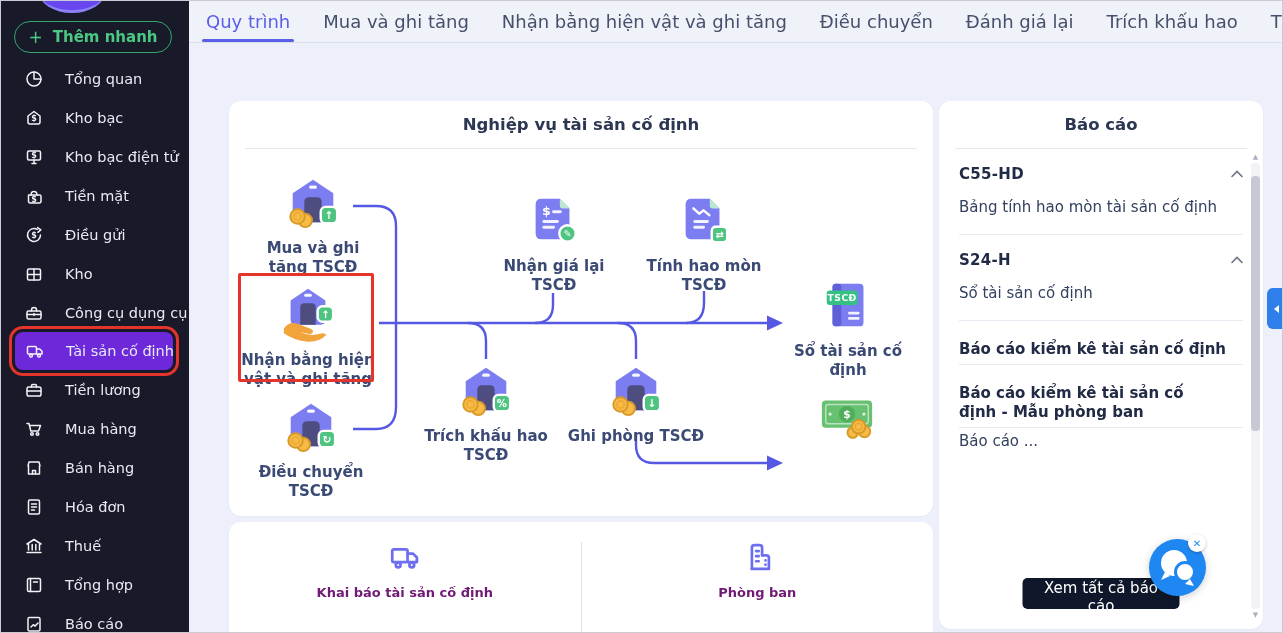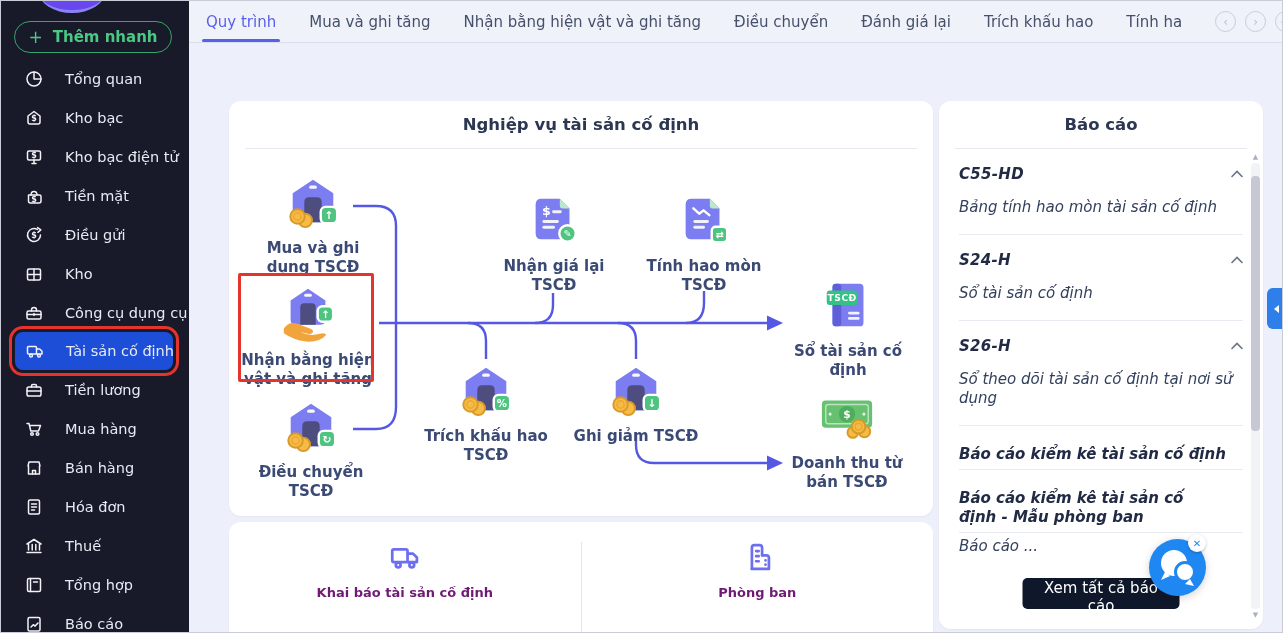--- a/index.html
+++ b/index.html
@@ -14,28 +14,28 @@
     background:#6847ef;border-bottom:3px solid #8d83f6;}
   .quick-add{position:absolute;left:13px;top:20px;width:158px;height:32px;border:1px solid #35a56c;
     border-radius:17px;display:flex;align-items:center;justify-content:center;gap:10px;
     color:#49c983;font-size:15px;font-weight:600;cursor:pointer;background:transparent;}
   .quick-add .plus{font-size:17px;font-weight:400;}
   .nav{position:absolute;left:0;top:58px;right:0;}
   .nav-item{height:39px;display:flex;align-items:center;gap:21px;padding-left:23px;
     font-size:14.5px;font-weight:500;color:#e8eaf4;cursor:pointer;white-space:nowrap;}
   .nav-item svg{flex:0 0 auto;}
   .nav-item.active{margin:0 16px 0 14px;padding-left:10px;height:38px;border-radius:8px;
-    background:#1d4ed8;outline:3px solid #e5342c;outline-offset:3px;}
+    background:#6d28d9;outline:3px solid #e5342c;outline-offset:3px;}
   .sicon{stroke:#f2f3f8;stroke-width:1.5;fill:none;stroke-linecap:round;stroke-linejoin:round;}
   .sicon text{stroke:none;fill:#f2f3f8;font-size:8px;font-weight:bold;font-family:"DejaVu Sans",sans-serif;}
 
   
   .topbar{position:absolute;left:188px;top:0;width:1095px;height:42px;background:#f0f2fa;
     border-bottom:1px solid #dadeec;display:flex;align-items:center;gap:33px;padding:0 14px 0 17px;}
-  .tab{position:relative;height:100%;display:flex;align-items:center;font-size:15px;color:#46506b;
+  .tab{position:relative;height:100%;display:flex;align-items:center;font-size:18px;color:#46506b;
     cursor:pointer;white-space:nowrap;}
   .tab.active{color:#5a5fe8;font-weight:500;}
   .tab.active::after{content:"";position:absolute;left:-4px;right:-4px;bottom:0;height:3px;
     background:#5a5fe8;border-radius:2px;}
   .pager{margin-left:auto;display:flex;gap:9px;}
   .pager-btn{width:21px;height:21px;border:1.4px solid #c7cdda;border-radius:50%;color:#b9c0d2;
     font-size:12px;line-height:1;display:flex;align-items:center;justify-content:center;cursor:pointer;}
 
   
   .content{position:absolute;left:188px;top:42px;width:1185px;height:591px;background:#edf0fa;overflow:hidden;}
@@ -56,21 +56,21 @@
   
   .bottom-card{left:40px;top:479px;width:704px;height:170px;display:flex;}
   .shortcut{flex:1;display:flex;flex-direction:column;align-items:center;padding-top:18px;gap:11px;cursor:pointer;}
   .shortcut-label{font-size:13px;font-weight:700;color:#701a75;}
   .shortcut-divider{width:1px;background:#e2e5ee;margin:20px 0 40px;}
   .picon{stroke:#6d6ff0;stroke-width:1.6;fill:none;stroke-linecap:round;stroke-linejoin:round;}
 
   
   .reports-card{left:750px;top:58px;width:324px;height:528px;overflow:hidden;}
   .report-list{position:absolute;left:0;top:48px;right:0;height:413px;overflow:hidden;}
-  .report-row{margin:0 20px;border-bottom:1px solid #e7eaf1;font-style:italic;}
+  .report-row{margin:0 20px;border-bottom:1px solid #e7eaf1;}
   .report-row.acc{padding:16px 0 17px;}
   .report-code-line{display:flex;align-items:center;justify-content:space-between;}
   .report-code{font-size:15px;font-weight:700;color:#222b45;letter-spacing:.3px;cursor:pointer;}
   .report-name{font-size:15px;color:#33405e;line-height:19px;cursor:pointer;}
   .report-row.acc .report-name{margin-top:15px;}
   .report-row.plain{padding:19px 0 5px;}
   .report-row.plain .report-name{font-weight:700;color:#222b45;}
   .report-row.partial{padding:4px 0 0;border-bottom:none;}
   .chev-btn{cursor:pointer;display:flex;align-items:center;}
   .view-all-btn{position:absolute;left:50%;transform:translateX(-50%);top:477px;width:157px;height:31px;
@@ -256,21 +256,21 @@
           <svg width="58" height="58" viewBox="0 0 60 60">
             <path d="M30 7 L51 21 V45 q0 6 -6 6 H15 q-6 0 -6 -6 V21 Z" fill="#7b7df1"></path>
             <path d="M21 51 V30 q0 -5 5 -5 h8 q5 0 5 5 V51 Z" fill="#4d4d80"></path>
             <rect x="26" y="13" width="8" height="3.4" rx="1.7" fill="#fff" opacity=".95"></rect>
             <circle cx="22" cy="49" r="7" fill="#f7bb45" stroke="#d79a28" stroke-width="2"></circle>
             <circle cx="14" cy="45" r="7.5" fill="#f7bb45" stroke="#d79a28" stroke-width="2"></circle>
             <circle cx="14" cy="45" r="3.8" fill="none" stroke="#e8a832" stroke-width="1.5"></circle>
             <rect x="38" y="35" width="17" height="17" rx="5" fill="#4fc481" stroke="#fff" stroke-width="2.5"></rect>
             <text class="nicon-text" x="46.5" y="47.5" font-size="11">↑</text>
           </svg>
-          <div class="node-label">Mua và ghi dụng TSCĐ</div>
+          <div class="node-label">Mua và ghi tăng TSCĐ</div>
         </div>
 
         <div class="node" style="left:12px;top:136px;width:134px;">
           <svg width="58" height="58" viewBox="0 0 60 60">
             <path d="M30 4 L48 16 V36 q0 5 -5 5 H17 q-5 0 -5 -5 V16 Z" fill="#7b7df1"></path>
             <path d="M22 41 V23 q0 -4 4 -4 h8 q4 0 4 4 V41 Z" fill="#4d4d80"></path>
             <rect x="26" y="9" width="8" height="3.2" rx="1.6" fill="#fff" opacity=".95"></rect>
             <path d="M5 45 q5 -8 14 -5 l13 5 q4 1.5 3 4 q-1 2.5 -5 1.5 l-8 -2 q10 5 20 2 q5 -1.5 7 1 q-7 8 -21 7 q-13 -1.5 -23 -8.5 Z" fill="#f1a33c"></path>
             <rect x="40" y="22" width="16" height="16" rx="5" fill="#4fc481" stroke="#fff" stroke-width="2.5"></rect>
             <text class="nicon-text" x="48" y="34" font-size="10.5">↑</text>
@@ -337,21 +337,21 @@
           <svg width="58" height="58" viewBox="0 0 60 60">
             <path d="M30 7 L51 21 V45 q0 6 -6 6 H15 q-6 0 -6 -6 V21 Z" fill="#7b7df1"></path>
             <path d="M21 51 V30 q0 -5 5 -5 h8 q5 0 5 5 V51 Z" fill="#4d4d80"></path>
             <rect x="26" y="13" width="8" height="3.4" rx="1.7" fill="#fff" opacity=".95"></rect>
             <circle cx="22" cy="49" r="7" fill="#f7bb45" stroke="#d79a28" stroke-width="2"></circle>
             <circle cx="14" cy="45" r="7.5" fill="#f7bb45" stroke="#d79a28" stroke-width="2"></circle>
             <circle cx="14" cy="45" r="3.8" fill="none" stroke="#e8a832" stroke-width="1.5"></circle>
             <rect x="38" y="35" width="17" height="17" rx="5" fill="#4fc481" stroke="#fff" stroke-width="2.5"></rect>
             <text class="nicon-text" x="46.5" y="47.5" font-size="11">↓</text>
           </svg>
-          <div class="node-label">Ghi giảm TSCĐ</div>
+          <div class="node-label">Ghi phòng TSCĐ</div>
         </div>
 
         <div class="node" style="left:564px;top:127px;width:110px;">
           <svg width="58" height="58" viewBox="0 0 60 60">
             <rect x="14" y="8" width="32" height="44" rx="4" fill="#7b7df1"></rect>
             <rect x="14" y="8" width="9" height="44" rx="3" fill="#5f60d8"></rect>
             <rect x="8" y="15" width="32" height="15" rx="3" fill="#35c084"></rect>
             <text class="nicon-text" x="24" y="26" font-size="9.5" letter-spacing=".5">TSCĐ</text>
             <rect x="30" y="37" width="12" height="2.8" rx="1.4" fill="#fff" opacity=".9"></rect>
             <rect x="30" y="42.5" width="12" height="2.8" rx="1.4" fill="#fff" opacity=".9"></rect>
@@ -365,21 +365,20 @@
             <rect x="8" y="17" width="44" height="20" rx="2.5" fill="none" stroke="#fff" stroke-opacity=".55" stroke-width="1.5"></rect>
             <circle cx="30" cy="27" r="8.5" fill="#4fae5c"></circle>
             <text class="nicon-text" x="30" y="31" font-size="11">$</text>
             <circle cx="12.5" cy="27" r="1.6" fill="#fff" opacity=".8"></circle>
             <circle cx="47.5" cy="27" r="1.6" fill="#fff" opacity=".8"></circle>
             <circle cx="48" cy="45" r="6" fill="#f7bb45" stroke="#d79a28" stroke-width="2"></circle>
             <circle cx="36" cy="46" r="5.5" fill="#f7bb45" stroke="#d79a28" stroke-width="2"></circle>
             <circle cx="42" cy="40" r="7" fill="#f7bb45" stroke="#d79a28" stroke-width="2"></circle>
             <circle cx="42" cy="40" r="3.5" fill="none" stroke="#e8a832" stroke-width="1.5"></circle>
           </svg>
-          <div class="node-label">Doanh thu từ bán TSCĐ</div>
         </div>
 
         <div class="red-box" style="left:9px;top:124px;width:136px;height:109px;"></div>
       </div>
     </div>
 
     <div class="card bottom-card">
       <div class="shortcut">
         <svg class="picon" width="34" height="34" viewBox="0 0 20 20">
           <rect x="2.5" y="5.5" width="9" height="7.5" rx="1"></rect>
@@ -421,31 +420,20 @@
             <span class="report-code">S24-H</span>
             <span class="chev-btn">
               <svg width="12" height="8">
                   <path d="M1 6.5 L6 1.5 L11 6.5" stroke="#6a7385" stroke-width="1.6" fill="none" stroke-linecap="round"></path>
                 </svg>
             </span>
           </div>
           <div class="report-name">Sổ tài sản cố định</div>
         </div>
 
-        <div class="report-row acc">
-          <div class="report-code-line">
-            <span class="report-code">S26-H</span>
-            <span class="chev-btn">
-              <svg width="12" height="8">
-                  <path d="M1 6.5 L6 1.5 L11 6.5" stroke="#6a7385" stroke-width="1.6" fill="none" stroke-linecap="round"></path>
-                </svg>
-            </span>
-          </div>
-          <div class="report-name">Sổ theo dõi tài sản cố định tại nơi sử dụng</div>
-        </div>
 
         <div class="report-row plain">
           <div class="report-name">Báo cáo kiểm kê tài sản cố định</div>
         </div>
 
         <div class="report-row plain">
           <div class="report-name" style="max-width:255px;">Báo cáo kiểm kê tài sản cố định - Mẫu phòng ban</div>
         </div>
 
         <div class="report-row partial">

